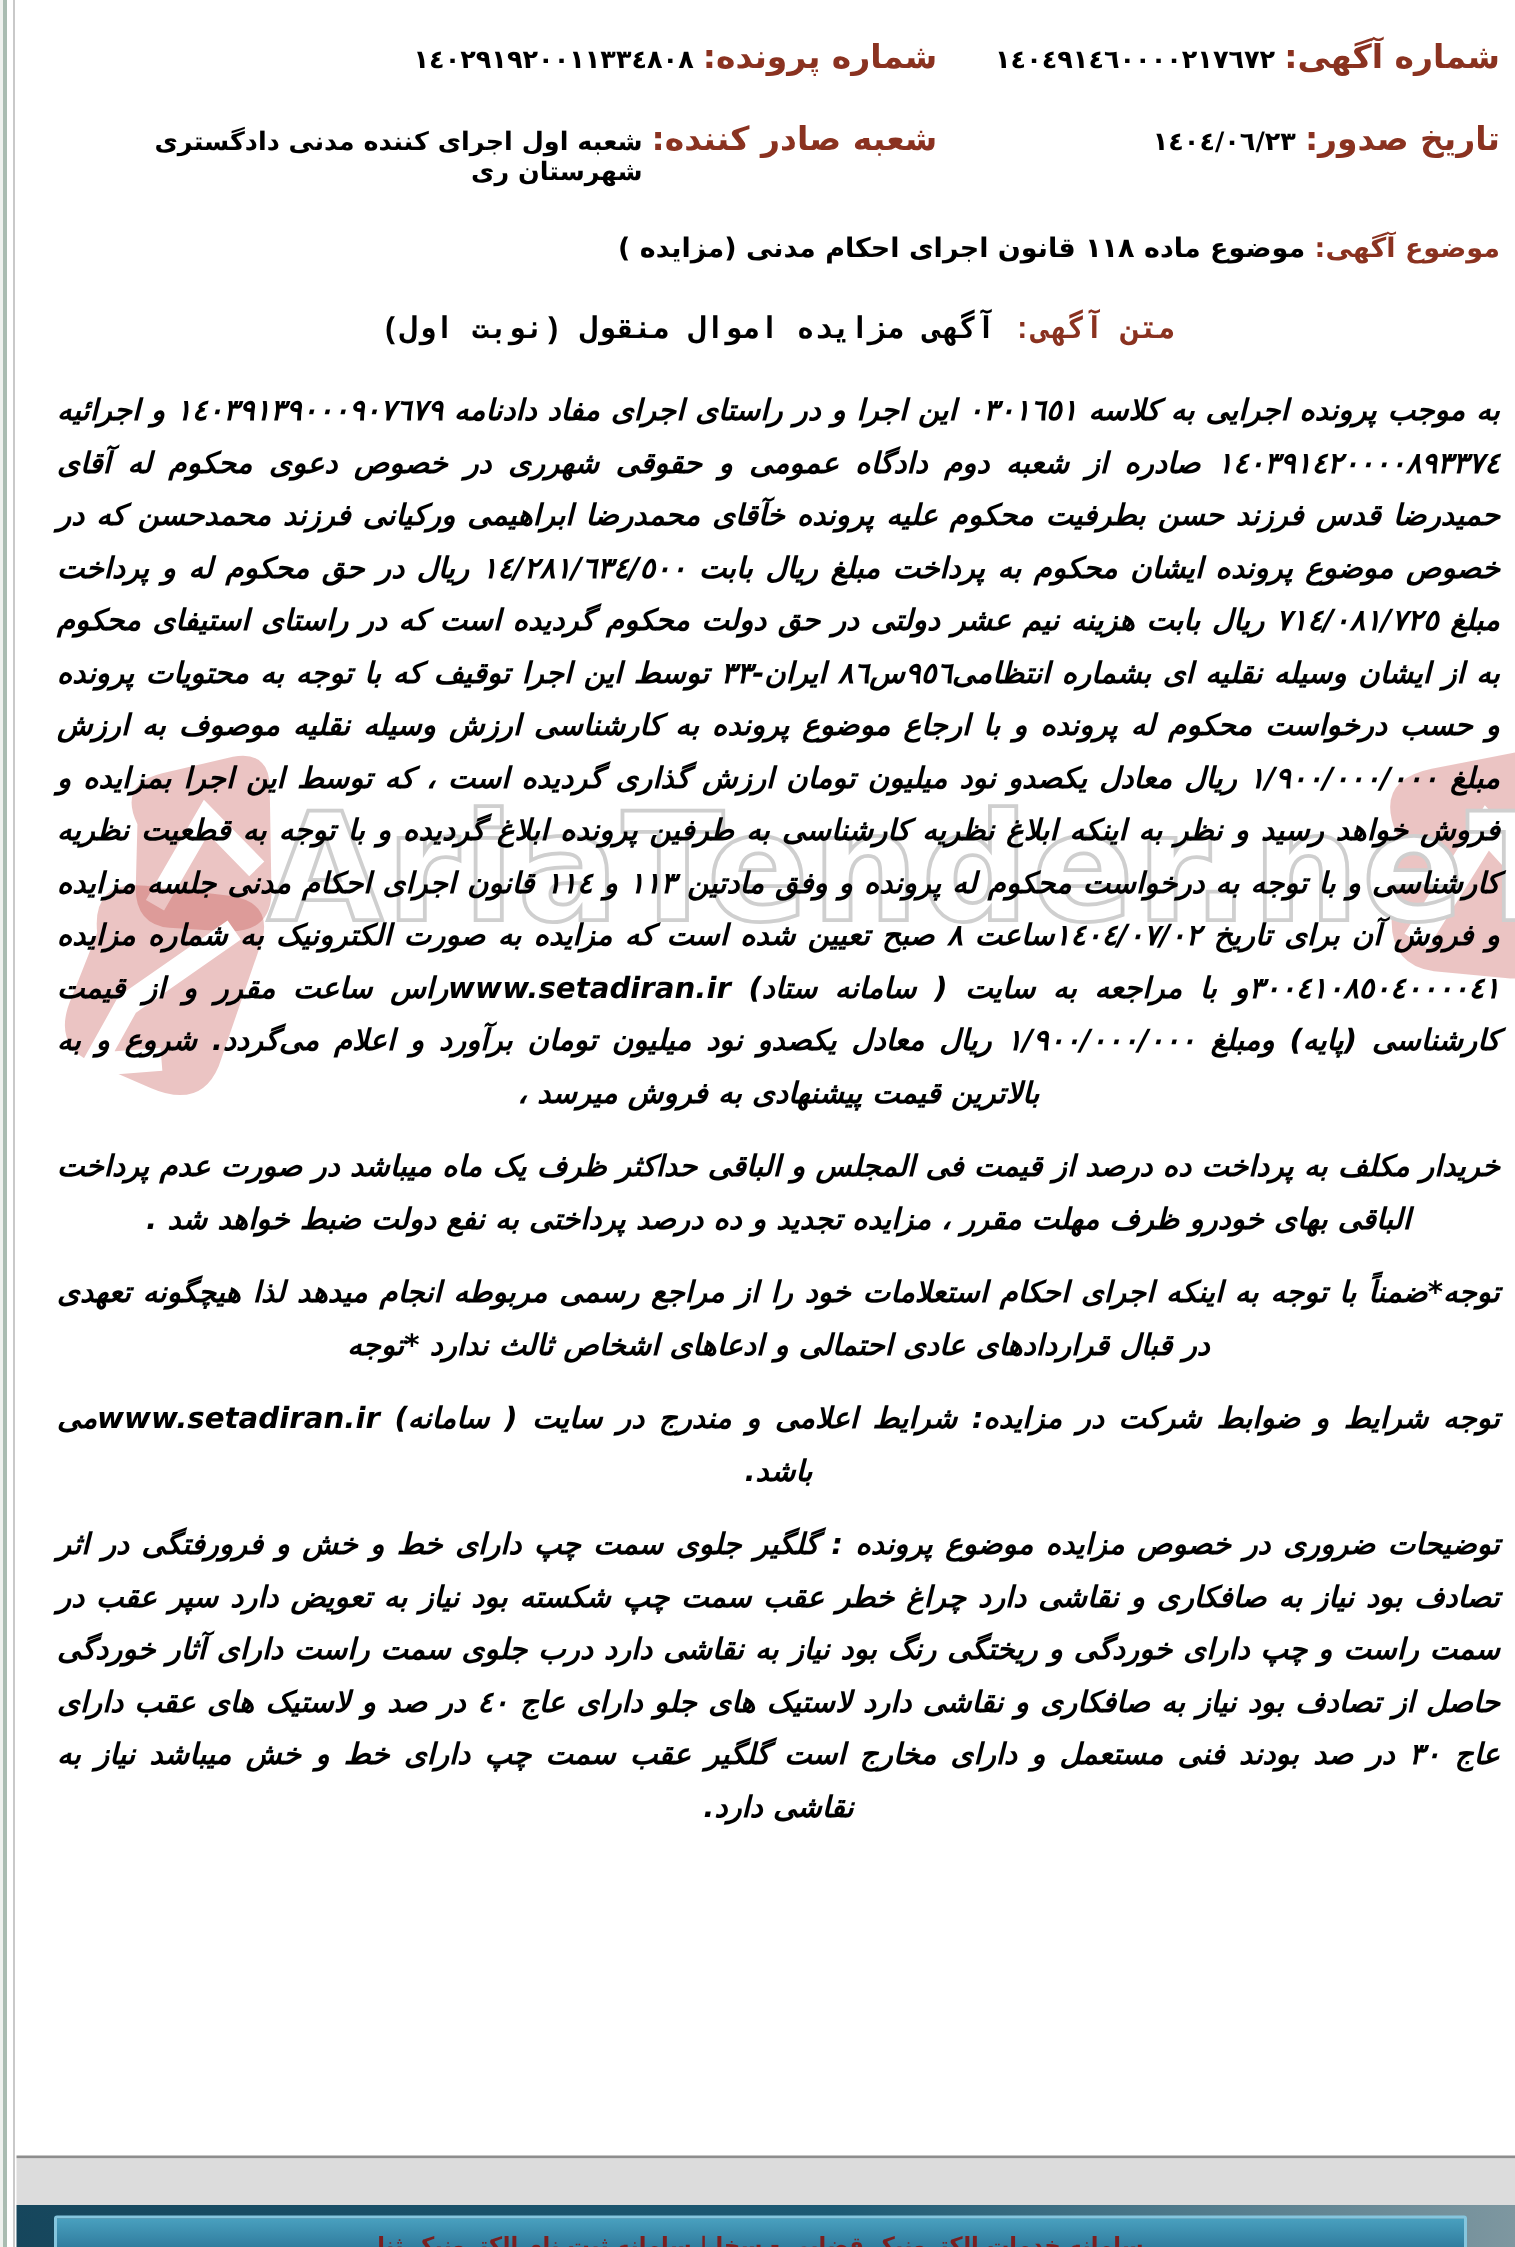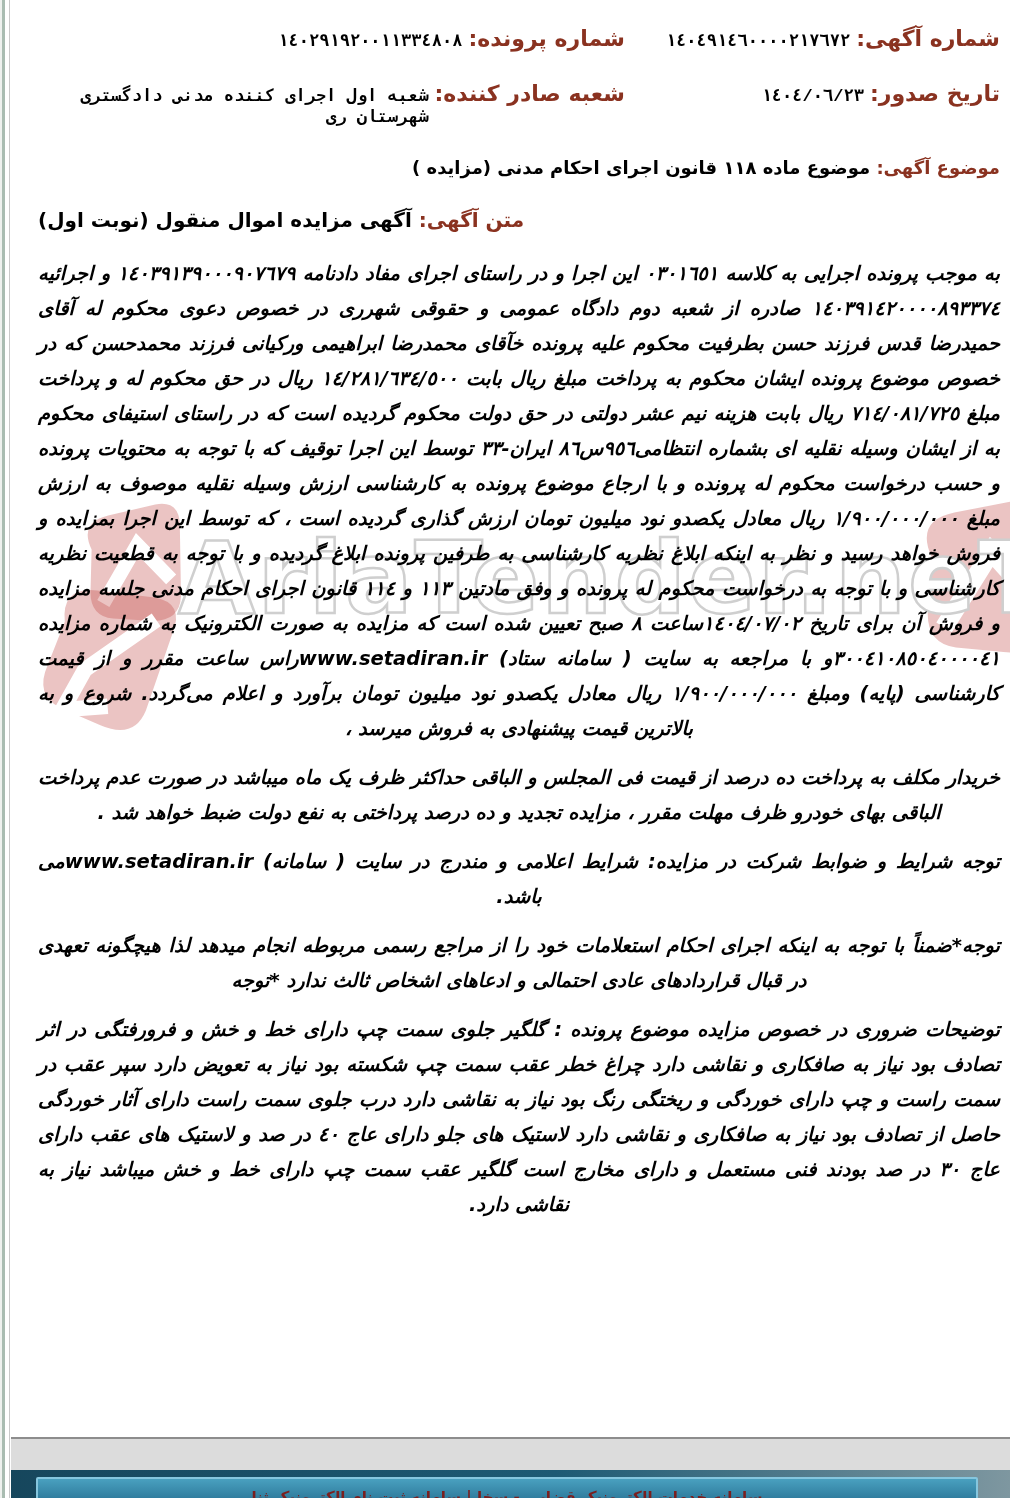--- a/index.html
+++ b/index.html
@@ -25,23 +25,23 @@
   .wm-glyph{position:absolute;}
   
   .doc{
     position:relative;z-index:1;direction:rtl;
     padding:26px 10px 0 38px;color:#000;
   }
   .hrow{display:flex;direction:rtl;margin-bottom:30px;align-items:baseline;}
   .hcell-r{flex:0 0 39%;display:flex;direction:rtl;gap:6px;align-items:baseline;}
   .hcell-l{flex:1;display:flex;direction:rtl;gap:6px;align-items:baseline;}
   .hlabel{color:#8a3220;font-weight:bold;font-size:22px;white-space:nowrap;}
-  .hvalue{color:#000;font-weight:bold;font-size:17px;font-family:Liberation Mono, monospace;}
+  .hvalue{color:#000;font-weight:bold;font-size:17px;}
   .subject-row{direction:rtl;text-align:right;margin-bottom:30px;font-size:18px;font-weight:bold;}
-  .title-row{direction:rtl;text-align:left;margin-bottom:24px;font-size:20px;font-weight:bold;}
+  .title-row{direction:rtl;text-align:center;margin-bottom:24px;font-size:20px;font-weight:bold;font-family:Liberation Mono, monospace;}
   .para{
     direction:rtl;text-align:justify;text-align-last:center;
     font-size:19.5px;font-weight:bold;line-height:35px;
     margin:0 0 14px 0;
     font-style:italic;
   }
   
   .doc-bottom-border{position:absolute;left:0;top:1437px;width:1010px;height:2px;background:#8d8d8d;z-index:4;}
   .gray-band{position:absolute;left:0;top:1439px;width:1010px;height:31px;background:#dcdcdc;z-index:4;}
   .teal-band{
@@ -109,22 +109,22 @@
       <span>موضوع ماده ١١٨ قانون اجرای احکام مدنی (مزایده )</span>
     </div>
 
     <div class="title-row">
       <span class="hlabel" style="font-size:20px;">متن آگهی:</span>
       <span>آگهی مزایده اموال منقول (نوبت اول)</span>
     </div>
 
     <div class="para">به موجب پرونده اجرایی به کلاسه  ٠٣٠١٦٥١  این اجرا و در راستای اجرای مفاد دادنامه ١٤٠٣٩١٣٩٠٠٠٩٠٧٦٧٩ و اجرائیه ١٤٠٣٩١٤٢٠٠٠٠٨٩٣٣٧٤ صادره از شعبه دوم دادگاه عمومی و حقوقی شهرری  در خصوص دعوی محکوم له آقای حمیدرضا قدس فرزند حسن بطرفیت محکوم علیه پرونده خآقای محمدرضا ابراهیمی ورکیانی فرزند محمدحسن  که در خصوص موضوع پرونده ایشان محکوم به پرداخت مبلغ ریال بابت ١٤/٢٨١/٦٣٤/٥٠٠ ریال در حق محکوم له  و  پرداخت مبلغ ٧١٤/٠٨١/٧٢٥ ریال بابت هزینه نیم عشر دولتی در حق دولت محکوم گردیده است  که در راستای استیفای محکوم به از ایشان  وسیله نقلیه ای بشماره انتظامی٩٥٦س٨٦ ایران-٣٣  توسط این اجرا توقیف که با توجه به محتویات پرونده و حسب درخواست محکوم له پرونده  و با ارجاع موضوع پرونده به کارشناسی ارزش وسیله نقلیه  موصوف به ارزش مبلغ ١/٩٠٠/٠٠٠/٠٠٠ ریال معادل یکصدو نود میلیون تومان ارزش گذاری گردیده است ، که  توسط این اجرا بمزایده و فروش  خواهد رسید  و نظر  به اینکه  ابلاغ نظریه کارشناسی به طرفین پرونده ابلاغ گردیده و با توجه به قطعیت نظریه کارشناسی و با توجه به درخواست  محکوم له پرونده  و وفق مادتین ١١٣ و ١١٤ قانون اجرای احکام مدنی جلسه مزایده و فروش آن برای تاریخ ١٤٠٤/٠٧/٠٢ساعت ٨ صبح تعیین شده است که مزایده به صورت الکترونیک به شماره مزایده ٣٠٠٤١٠٨٥٠٤٠٠٠٠٤١و با مراجعه به سایت  ( سامانه ستاد) www.setadiran.irراس ساعت مقرر و از قیمت کارشناسی (پایه)  ومبلغ ١/٩٠٠/٠٠٠/٠٠٠ ریال معادل یکصدو نود میلیون تومان برآورد و اعلام می‌گردد.  شروع و به بالاترین قیمت پیشنهادی به فروش میرسد ،</div>
     <div class="para">خریدار مکلف به پرداخت ده درصد از قیمت فی المجلس و الباقی حداکثر ظرف یک ماه میباشد در صورت عدم پرداخت الباقی بهای خودرو ظرف مهلت مقرر ، مزایده تجدید و ده درصد پرداختی به نفع دولت ضبط خواهد شد .</div>
+    <div class="para">توجه*ضمناً با توجه به اینکه اجرای احکام استعلامات خود را از مراجع رسمی مربوطه انجام میدهد لذا هیچگونه تعهدی در قبال قراردادهای عادی احتمالی و ادعاهای اشخاص ثالث ندارد *توجه</div>
     <div class="para">توجه شرایط و ضوابط شرکت در مزایده: شرایط اعلامی و مندرج در سایت  ( سامانه)   www.setadiran.irمی باشد.</div>
-    <div class="para">توجه*ضمناً با توجه به اینکه اجرای احکام استعلامات خود را از مراجع رسمی مربوطه انجام میدهد لذا هیچگونه تعهدی در قبال قراردادهای عادی احتمالی و ادعاهای اشخاص ثالث ندارد *توجه</div>
     <div class="para">توضیحات ضروری در خصوص مزایده موضوع پرونده : گلگیر جلوی سمت چپ دارای خط و خش و فرورفتگی در اثر تصادف بود نیاز به صافکاری و نقاشی دارد چراغ خطر عقب سمت چپ شکسته بود نیاز به تعویض دارد سپر عقب در سمت راست و چپ دارای خوردگی و ریختگی رنگ بود نیاز به نقاشی دارد درب جلوی سمت راست دارای آثار خوردگی حاصل از تصادف بود نیاز به صافکاری و نقاشی دارد لاستیک های جلو دارای عاج ٤٠ در صد و لاستیک های عقب دارای عاج ٣٠ در صد بودند فنی مستعمل و دارای مخارج است گلگیر عقب سمت چپ دارای خط و خش میباشد نیاز به نقاشی دارد.</div>
 
   </div>
 
   <div class="doc-bottom-border"></div>
   <div class="gray-band"></div>
   <div class="teal-band">
     <div class="banner">
       <span>سامانه خدمات الکترونیک قضایی - سخا | سامانه ثبت نام الکترونیک ثنا</span>
     </div>

